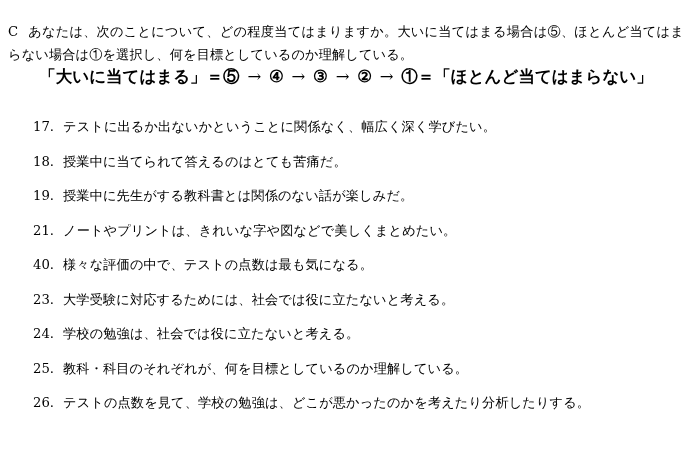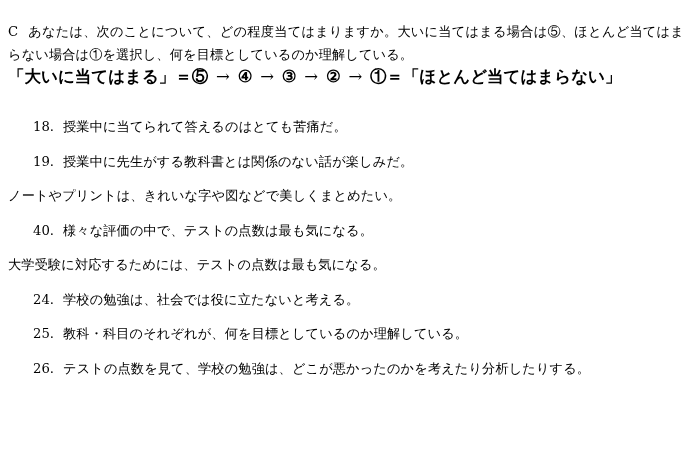--- a/index.html
+++ b/index.html
@@ -38,20 +38,21 @@
   
   .scale {
     position: absolute;
     left: 8px;
     top: 66px;
     width: 676px;
     font-size: 16.5px;
     font-weight: bold;
     letter-spacing: 0.00em;
     white-space: nowrap;
+    text-align: center;
   }
   .scale .arrow {
     font-weight: normal;
     padding: 0 2px;
   }
   
   .items {
     position: absolute;
     left: 8px;
     top: 110px;
@@ -92,36 +93,42 @@
     <span class="arrow">→</span>
     <span>③</span>
     <span class="arrow">→</span>
     <span>②</span>
     <span class="arrow">→</span>
     <span>①＝「ほとんど当てはまらない」</span>
   </div>
 
   <div class="items">
     <div class="item">
+      <span class="num">17.</span>
+      <span class="text">テストに出るか出ないかということに関係なく、幅広く深く学びたい。</span>
+    </div>
+    <div class="item">
       <span class="num">18.</span>
       <span class="text">授業中に当てられて答えるのはとても苦痛だ。</span>
     </div>
     <div class="item">
       <span class="num">19.</span>
       <span class="text">授業中に先生がする教科書とは関係のない話が楽しみだ。</span>
     </div>
     <div class="item">
+      <span class="num">21.</span>
       <span class="text">ノートやプリントは、きれいな字や図などで美しくまとめたい。</span>
     </div>
     <div class="item">
       <span class="num">40.</span>
       <span class="text">様々な評価の中で、テストの点数は最も気になる。</span>
     </div>
     <div class="item">
-      <span class="text">大学受験に対応するためには、テストの点数は最も気になる。</span>
+      <span class="num">23.</span>
+      <span class="text">大学受験に対応するためには、社会では役に立たないと考える。</span>
     </div>
     <div class="item">
       <span class="num">24.</span>
       <span class="text">学校の勉強は、社会では役に立たないと考える。</span>
     </div>
     <div class="item">
       <span class="num">25.</span>
       <span class="text">教科・科目のそれぞれが、何を目標としているのか理解している。</span>
     </div>
     <div class="item">

